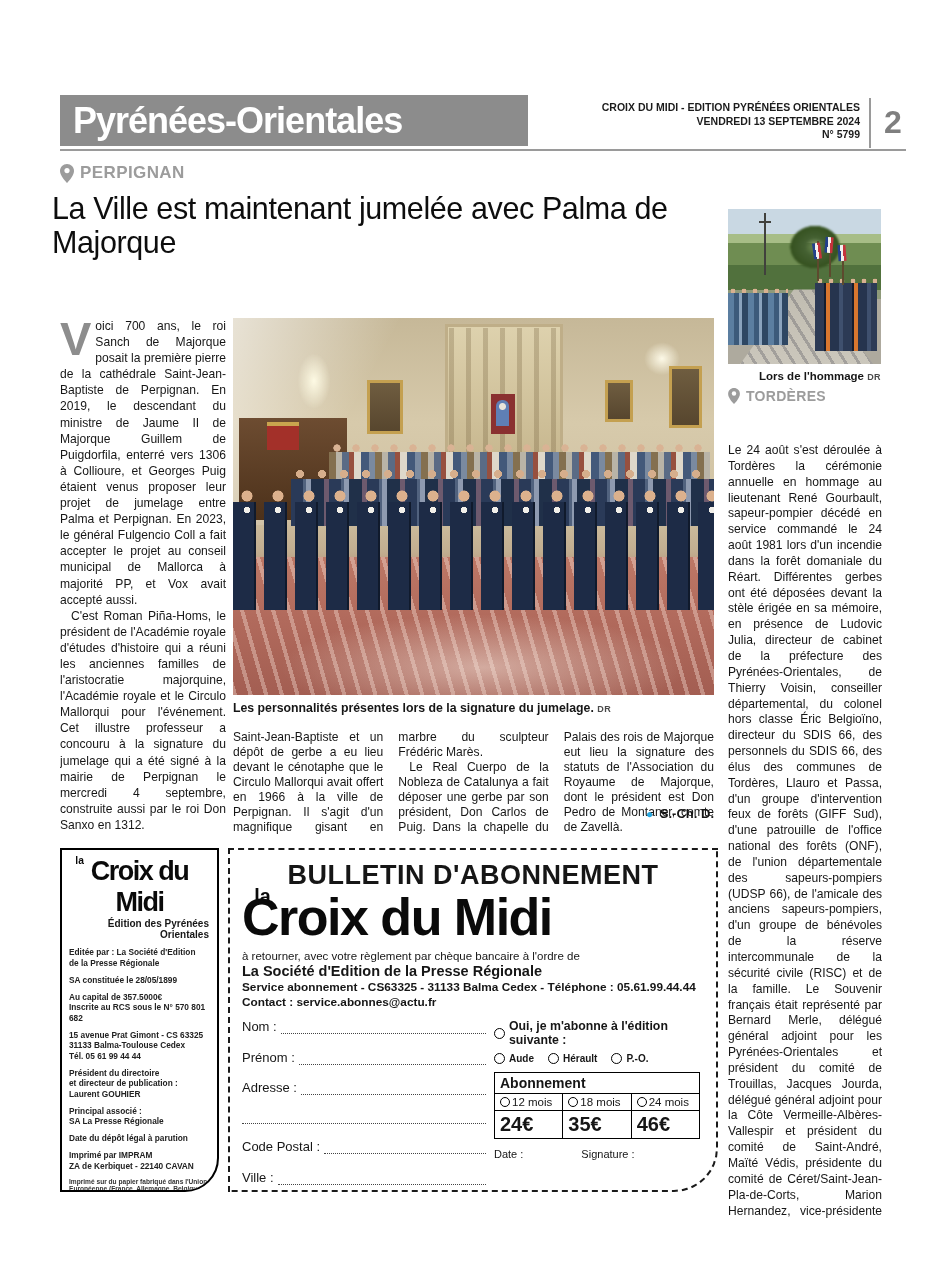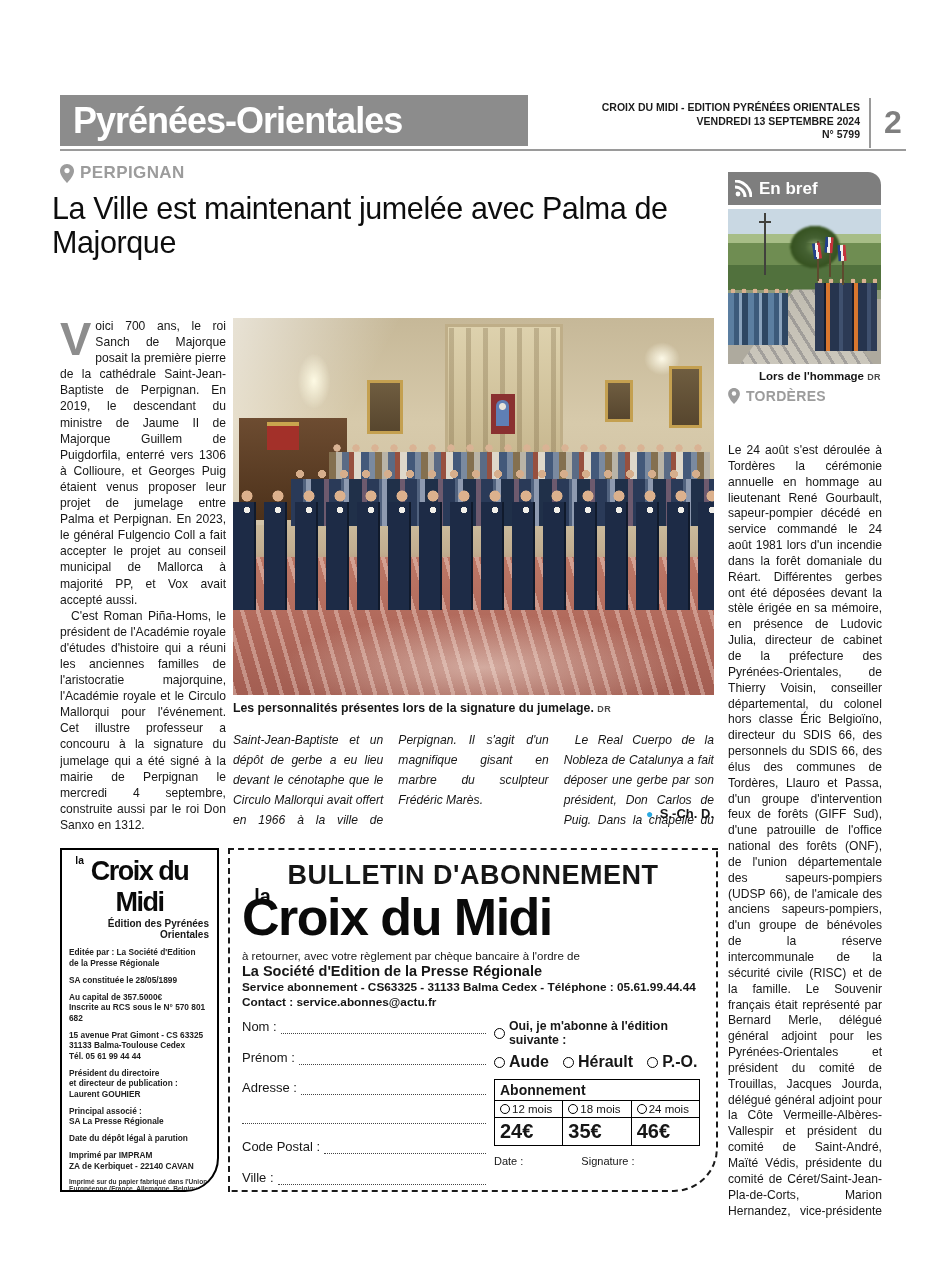--- a/index.html
+++ b/index.html
@@ -83,21 +83,21 @@
   .crowd-front .heads { height:18px; background:radial-gradient(circle at 14px 8px, #dcb18d 5.2px, rgba(0,0,0,0) 5.8px) 0 0/31px 18px repeat-x; }
   .crowd-front .bodies { top:14px; background:
       radial-gradient(circle at 14px 8px, #f2f0ea 3px, rgba(0,0,0,0) 3.5px) 0 0/31px 30px repeat-x,
       repeating-linear-gradient(90deg, #1d2b46 0 21px, #101a2c 21px 23px, rgba(0,0,0,0) 23px 31px); }
 
   .caption-main { position:absolute; left:233px; top:701px; width:481px; font-size:12.3px; font-weight:bold; }
   .credit { font-size:9px; color:#4a4a4a; font-weight:bold; letter-spacing:.4px; }
 
   .contcols { position:absolute; left:233px; top:730px; width:481px; height:108px; overflow:hidden;
               column-count:3; column-gap:15px;
-              font-size:12.1px; line-height:20px; text-align:justify; hyphens:auto;font-style:italic; }
+              font-size:12.1px; line-height:15px; text-align:justify; hyphens:auto; }
   .contcols p + p { text-indent:11px; }
   .byline { position:absolute; left:560px; top:806px; width:154px; text-align:right;
             font-weight:bold; font-size:13px; }
   .byline .dot { color:#2aa9e1; font-size:12px; padding-right:3px; }
 
   
   .enbref { position:absolute; left:728px; top:172px; width:153px; height:33px;
             background:#7e7e7e; border-top-right-radius:13px;
             display:flex; align-items:center; gap:7px; padding-left:7px;
             color:#fff; font-weight:bold; font-size:17px; }
@@ -156,21 +156,21 @@
   .form-sub { font-size:11.8px; font-weight:bold; line-height:14.5px; }
   .form-grid { display:flex; margin-top:10px; }
   .f-left { width:252px; padding-right:8px; }
   .f-right { width:206px; }
   .f-row { display:flex; align-items:flex-end; font-size:13px; margin-bottom:15.5px; }
   .f-row .lbl { white-space:nowrap; padding-right:4px; }
   .dots { flex:1; border-bottom:1.5px dotted #444; height:13px; min-width:20px; }
   .radio { display:inline-block; width:11px; height:11px; border:1.6px solid #000; border-radius:50%;
            margin-right:4px; flex:0 0 auto; }
   .oui-row { display:flex; align-items:center; font-size:12.3px; font-weight:bold; margin-bottom:6px; }
-  .ed-row { display:flex; gap:14px; font-size:16px; font-weight:bold; margin-bottom:8px; }
+  .ed-row { display:flex; gap:14px; font-size:10px; font-weight:bold; margin-bottom:8px; }
   .ed-opt { display:flex; align-items:center; }
   table.abo { border-collapse:collapse; width:206px; margin-bottom:9px; }
   table.abo th, table.abo td { border:1.8px solid #000; padding:2px 5px; text-align:left; }
   table.abo th { font-size:14px; }
   td.opt { font-size:11.5px; font-weight:normal; white-space:nowrap; }
   td.opt .radio { width:10px; height:10px; margin-right:2px; vertical-align:-1px; }
   td.price { font-size:20px; font-weight:bold; }
   .ds-row { display:flex; font-size:11px; }
   .ds-row .sig { margin-left:58px; }
 </style>
@@ -238,28 +238,20 @@
 
   <div class="contcols">
     <p>Saint-Jean-Baptiste et un dépôt de gerbe a eu lieu devant le cénotaphe que le Circulo Mallorqui avait offert en 1966 à la ville de Perpignan. Il s'agit d'un magnifique gisant en marbre du sculpteur Frédéric Marès.</p>
     <p>Le Real Cuerpo de la Nobleza de Catalunya a fait déposer une gerbe par son président, Don Carlos de Puig. Dans la chapelle du Palais des rois de Majorque eut lieu la signature des statuts de l'Association du Royaume de Majorque, dont le président est Don Pedro de Montaner, comte de Zavellà.</p>
   </div>
   <div class="byline">
     <span class="dot">●</span>
     <span>S.-Ch. D.</span>
   </div>
 
-  <div class="enbref">
-    <svg width="17" height="17" viewBox="0 0 17 17">
-      <circle cx="3" cy="14" r="2.4" fill="#fff"></circle>
-      <path d="M0 7 a10 10 0 0 1 10 10" stroke="#fff" stroke-width="3" fill="none"></path>
-      <path d="M0 1 a16 16 0 0 1 16 16" stroke="#fff" stroke-width="3" fill="none"></path>
-    </svg>
-    <span>En bref</span>
-  </div>
   <div class="photo-brief">
     <div class="pb-tree"></div>
     <div class="pb-pole"></div>
     <div class="pb-road"></div>
     <div class="pb-crowd pb-left">
         <div class="heads"></div>
         <div class="bodies"></div>
       </div>
     <div class="pb-crowd pb-right">
         <div class="heads"></div>

